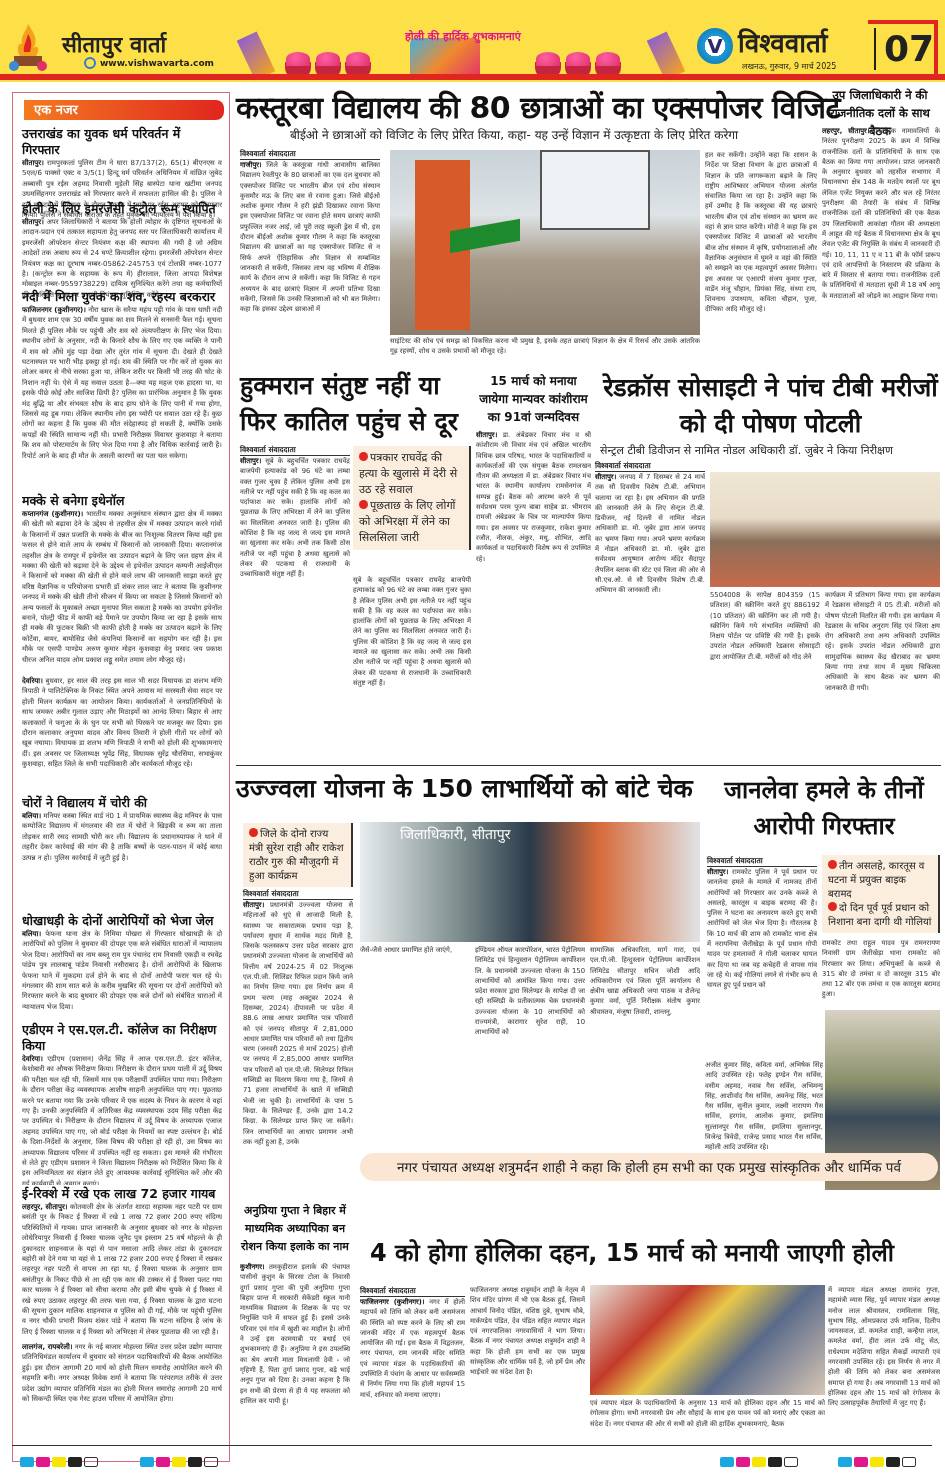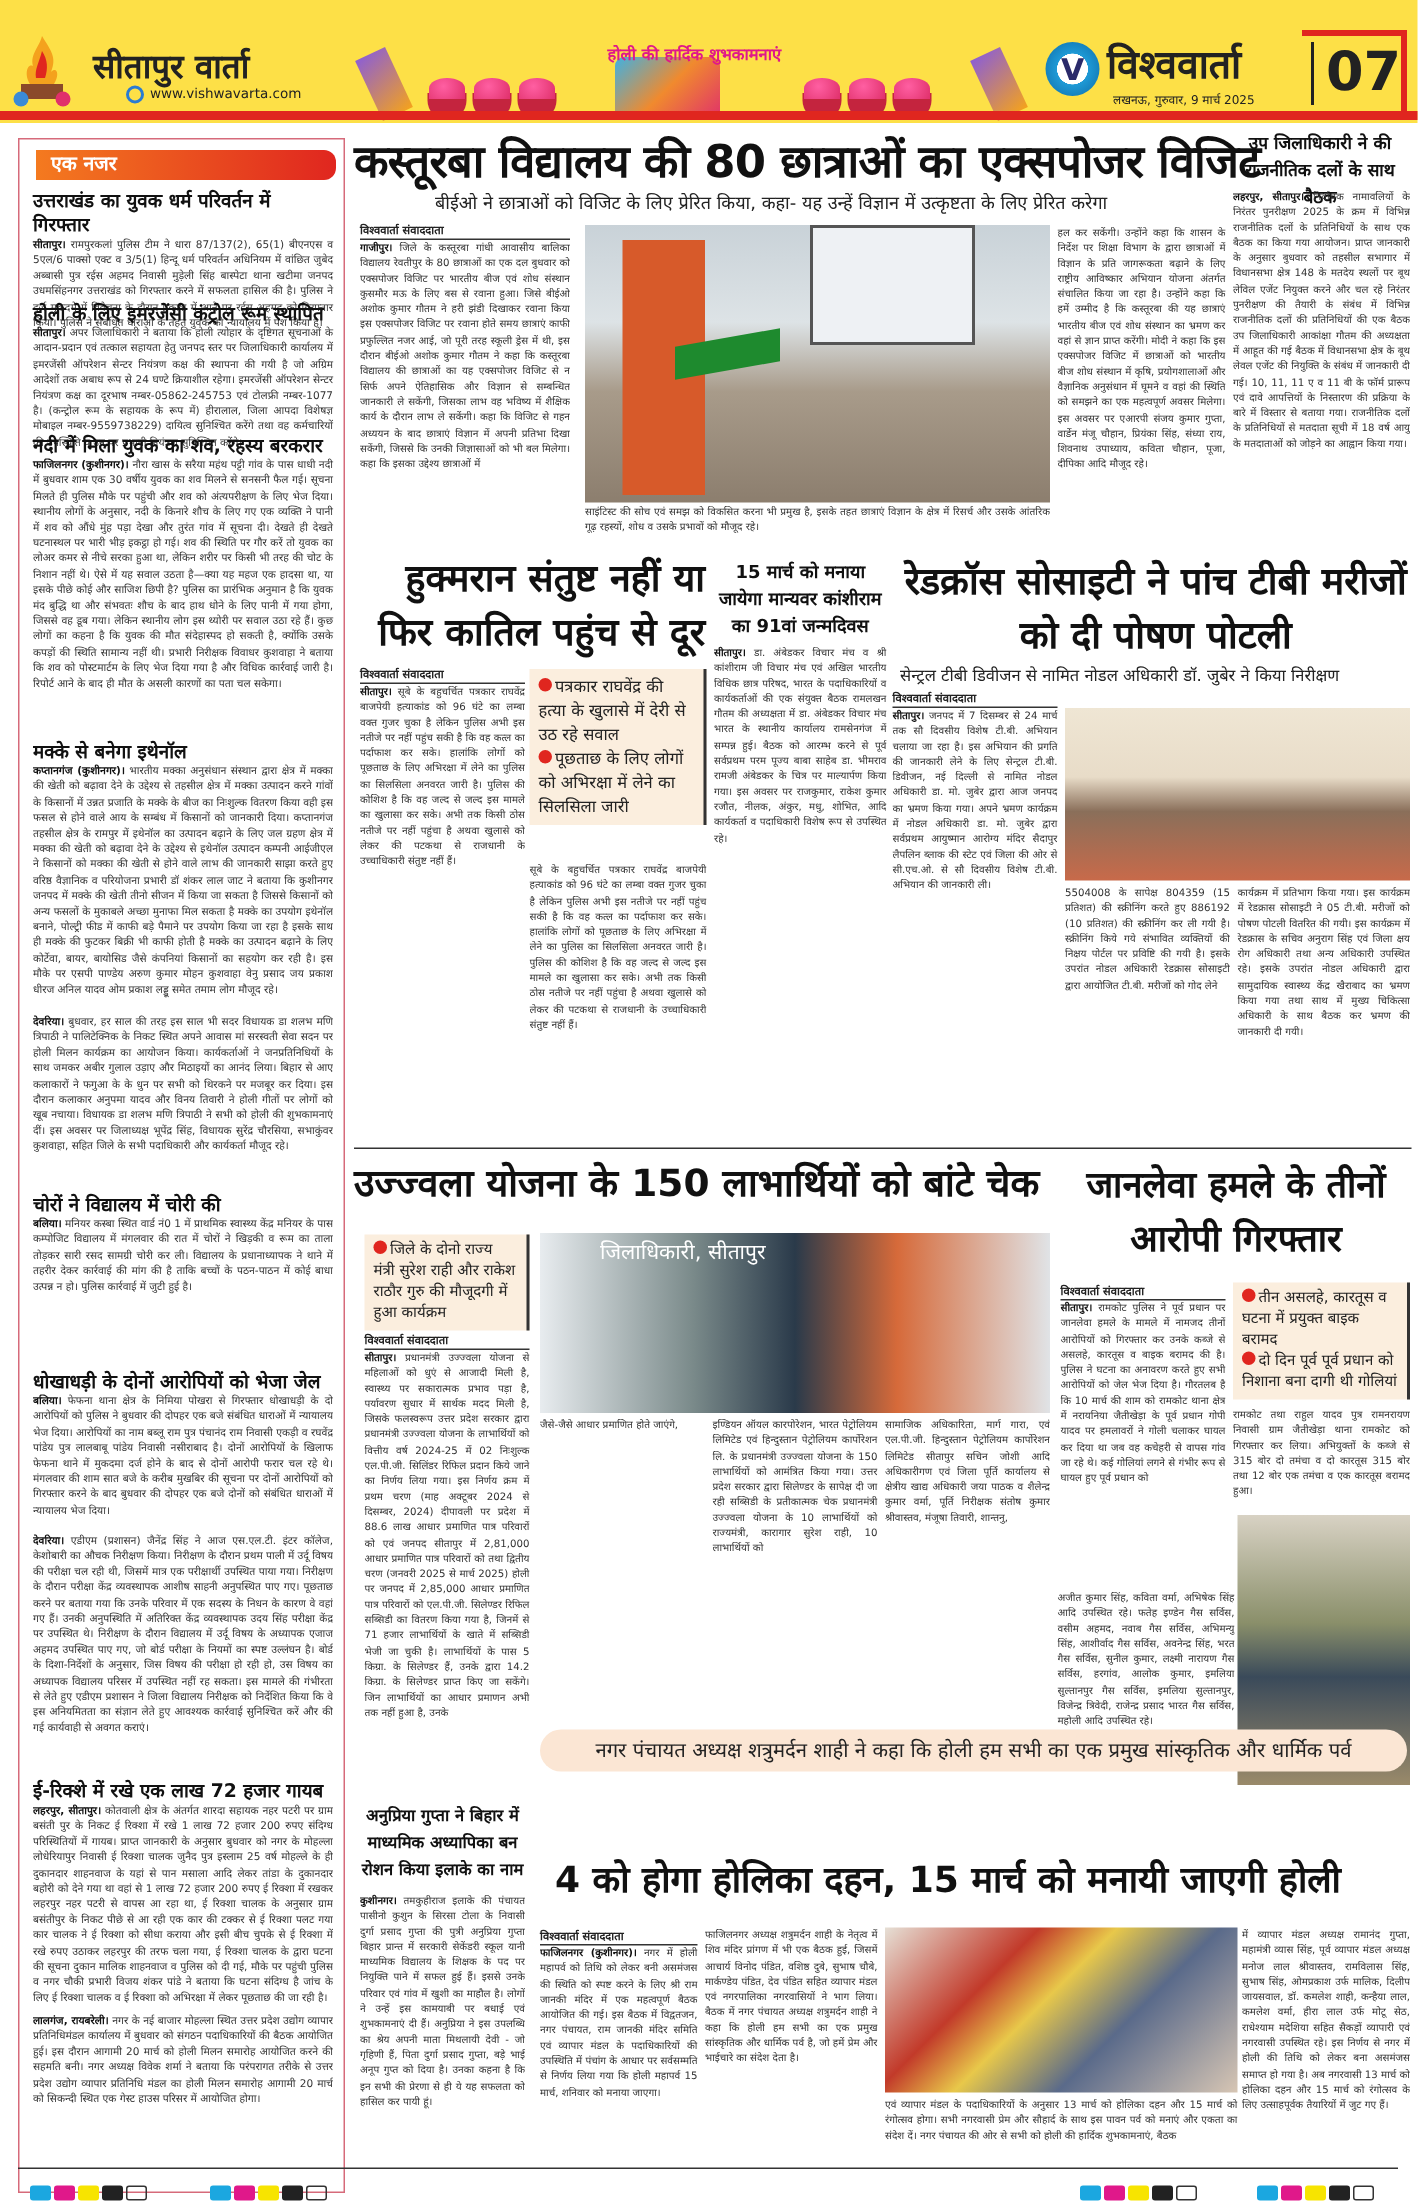--- a/index.html
+++ b/index.html
@@ -2,21 +2,21 @@
 <html><head>
 <meta charset="utf-8">
 <style>
 *{box-sizing:border-box;margin:0;padding:0}
 body{width:945px;height:1474px;background:#fff;font-family:"DejaVu Sans",sans-serif;color:#1a1a1a;position:relative;overflow:hidden}
 .abs{position:absolute}
 .masthead{left:0;top:0;width:945px;height:82px;background:#fde047}
 .redbar{left:0;top:74px;width:945px;height:6px;background:#e0261f}
 .bonfire{left:8px;top:22px;width:40px;height:50px}
 .sect-title{left:62px;top:28px;font-size:22px;font-weight:bold;color:#222}
-.site-url{left:100px;top:58px;font-size:9px;color:#222;font-weight:normal}
+.site-url{left:100px;top:58px;font-size:9px;color:#222;font-weight:bold}
 .ie-icon{left:84px;top:57px;width:12px;height:12px;border-radius:50%;border:2px solid #2a7bd3}
 .holi-banner{left:245px;top:8px;width:440px;height:70px}
 .holi-title{left:405px;top:28px;font-size:11px;font-weight:bold;color:#e0188a}
 .bowl{width:26px;height:18px;border-radius:0 0 14px 14px;background:#c4243e;top:54px}
 .bowl::before{content:"";position:absolute;left:1px;top:-10px;width:24px;height:14px;border-radius:50% 50% 0 0;background:radial-gradient(circle at 40% 40%,#ff5fa2,#e0306b)}
 .logo-v{left:697px;top:28px;width:36px;height:36px;border-radius:50%;background:radial-gradient(circle,#fff 40%,#1e9ad6 41%,#0d6aa6);color:#2a2a6a;font-weight:bold;font-size:20px;text-align:center;line-height:36px}
 .brand{left:738px;top:24px;font-size:26px;font-weight:bold;color:#222}
 .brand-date{left:742px;top:60px;font-size:8px;color:#222}
 .page-num{left:874px;top:28px;font-size:36px;font-weight:bold;color:#222;border-left:2px solid #222;padding-left:8px;line-height:42px}
 .page-corner{left:868px;top:20px;width:70px;height:60px;border-top:4px solid #e0261f;border-right:4px solid #e0261f}
@@ -103,20 +103,21 @@
 </div>
 <div class="abs" style="left:22px;top:795px;width:200px;height:113px;overflow:hidden">
   <div class="lh">चोरों ने विद्यालय में चोरी की</div>
   <div class="lt"><b>बलिया।</b> <span>मनियर कस्बा स्थित वार्ड नं0 1 में प्राथमिक स्वास्थ्य केंद्र मनियर के पास कम्पोजिट विद्यालय में मंगलवार की रात में चोरों ने खिड़की व रूम का ताला तोड़कर सारी रसद सामग्री चोरी कर ली। विद्यालय के प्रधानाध्यापक ने थाने में तहरीर देकर कार्रवाई की मांग की है ताकि बच्चों के पठन-पाठन में कोई बाधा उत्पन्न न हो। पुलिस कार्रवाई में जुटी हुई है।</span></div>
 </div>
 <div class="abs" style="left:22px;top:913px;width:200px;height:105px;overflow:hidden">
   <div class="lh">धोखाधड़ी के दोनों आरोपियों को भेजा जेल</div>
   <div class="lt"><b>बलिया।</b> <span>फेफना थाना क्षेत्र के निमिया पोखरा से गिरफ्तार धोखाधड़ी के दो आरोपियों को पुलिस ने बुधवार की दोपहर एक बजे संबंधित धाराओं में न्यायालय भेज दिया। आरोपियों का नाम बब्लू राम पुत्र पंचानंद राम निवासी एकड़ी व रघवेंद्र पांडेय पुत्र लालबाबू पांडेय निवासी नसीराबाद है। दोनों आरोपियों के खिलाफ फेफना थाने में मुकदमा दर्ज होने के बाद से दोनों आरोपी फरार चल रहे थे। मंगलवार की शाम सात बजे के करीब मुखबिर की सूचना पर दोनों आरोपियों को गिरफ्तार करने के बाद बुधवार की दोपहर एक बजे दोनों को संबंधित धाराओं में न्यायालय भेज दिया।</span></div>
 </div>
 <div class="abs" style="left:22px;top:1022px;width:200px;height:163px;overflow:hidden">
+  <div class="lh">एडीएम ने एस.एल.टी. कॉलेज का निरीक्षण किया</div>
   <div class="lt"><b>देवरिया।</b> <span>एडीएम (प्रशासन) जैनेंद्र सिंह ने आज एस.एल.टी. इंटर कॉलेज, केशोबारी का औचक निरीक्षण किया। निरीक्षण के दौरान प्रथम पाली में उर्दू विषय की परीक्षा चल रही थी, जिसमें मात्र एक परीक्षार्थी उपस्थित पाया गया। निरीक्षण के दौरान परीक्षा केंद्र व्यवस्थापक आशीष साहनी अनुपस्थित पाए गए। पूछताछ करने पर बताया गया कि उनके परिवार में एक सदस्य के निधन के कारण वे वहां गए हैं। उनकी अनुपस्थिति में अतिरिक्त केंद्र व्यवस्थापक उदय सिंह परीक्षा केंद्र पर उपस्थित थे। निरीक्षण के दौरान विद्यालय में उर्दू विषय के अध्यापक एजाज अहमद उपस्थित पाए गए, जो बोर्ड परीक्षा के नियमों का स्पष्ट उल्लंघन है। बोर्ड के दिशा-निर्देशों के अनुसार, जिस विषय की परीक्षा हो रही हो, उस विषय का अध्यापक विद्यालय परिसर में उपस्थित नहीं रह सकता। इस मामले की गंभीरता से लेते हुए एडीएम प्रशासन ने जिला विद्यालय निरीक्षक को निर्देशित किया कि वे इस अनियमितता का संज्ञान लेते हुए आवश्यक कार्रवाई सुनिश्चित करें और की गई कार्यवाही से अवगत कराएं।</span></div>
 </div>
 <div class="abs" style="left:22px;top:1186px;width:200px;height:150px;overflow:hidden">
   <div class="lh">ई-रिक्शे में रखे एक लाख 72 हजार गायब</div>
   <div class="lt"><b>लहरपुर, सीतापुर।</b> <span>कोतवाली क्षेत्र के अंतर्गत शारदा सहायक नहर पटरी पर ग्राम बसंती पुर के निकट ई रिक्शा में रखे 1 लाख 72 हजार 200 रुपए संदिग्ध परिस्थितियों में गायब। प्राप्त जानकारी के अनुसार बुधवार को नगर के मोहल्ला लोधेरियापुर निवासी ई रिक्शा चालक जुनैद पुत्र इस्लाम 25 वर्ष मोहल्ले के ही दुकानदार शाहनवाज के यहां से पान मसाला आदि लेकर तांडा के दुकानदार बहोरी को देने गया था वहां से 1 लाख 72 हजार 200 रुपए ई रिक्शा में रखकर लहरपुर नहर पटरी से वापस आ रहा था, ई रिक्शा चालक के अनुसार ग्राम बसंतीपुर के निकट पीछे से आ रही एक कार की टक्कर से ई रिक्शा पलट गया कार चालक ने ई रिक्शा को सीधा कराया और इसी बीच चुपके से ई रिक्शा में रखे रुपए उठाकर लहरपुर की तरफ चला गया, ई रिक्शा चालक के द्वारा घटना की सूचना दुकान मालिक शाहनवाज व पुलिस को दी गई, मौके पर पहुंची पुलिस व नगर चौकी प्रभारी विजय शंकर पांडे ने बताया कि घटना संदिग्ध है जांच के लिए ई रिक्शा चालक व ई रिक्शा को अभिरक्षा में लेकर पूछताछ की जा रही है।</span></div>
 </div>
 <div class="abs" style="left:22px;top:1342px;width:200px;height:100px;overflow:hidden">
   <div class="lt"><b>लालगंज, रायबरेली।</b> <span>नगर के नई बाजार मोहल्ला स्थित उत्तर प्रदेश उद्योग व्यापार प्रतिनिधिमंडल कार्यालय में बुधवार को संगठन पदाधिकारियों की बैठक आयोजित हुई। इस दौरान आगामी 20 मार्च को होली मिलन समारोह आयोजित करने की सहमति बनी। नगर अध्यक्ष विवेक शर्मा ने बताया कि परंपरागत तरीके से उत्तर प्रदेश उद्योग व्यापार प्रतिनिधि मंडल का होली मिलन समारोह आगामी 20 मार्च को सिकन्दी स्थित एक गेस्ट हाउस परिसर में आयोजित होगा।</span></div>
 </div>
 
@@ -128,21 +129,21 @@
   <div class="abs" style="left:150px;top:0;width:110px;height:80px;background:#eef1f4;border:2px solid #555"></div>
   <div class="abs" style="left:25px;top:10px;width:55px;height:170px;background:#d75a2a"></div>
   <div class="abs" style="left:60px;top:75px;width:70px;height:22px;background:#1e8a2e;transform:skewY(-10deg)"></div>
 </div>
 <div class="abs txt" style="left:390px;top:336px;width:310px;height:30px;overflow:hidden">साइंटिस्ट की सोच एवं समझ को विकसित करना भी प्रमुख है, इसके तहत छात्राएं विज्ञान के क्षेत्र में रिसर्च और उसके आंतरिक गूढ़ रहस्यों, शोध व उसके प्रभावों को मौजूद रहे।</div>
 <div class="abs txt" style="left:705px;top:150px;width:112px;height:215px;overflow:hidden">हल कर सकेंगी। उन्होंने कहा कि शासन के निर्देश पर शिक्षा विभाग के द्वारा छात्राओं में विज्ञान के प्रति जागरूकता बढ़ाने के लिए राष्ट्रीय आविष्कार अभियान योजना अंतर्गत संचालित किया जा रहा है। उन्होंने कहा कि हमें उम्मीद है कि कस्तूरबा की यह छात्राएं भारतीय बीज एवं शोध संस्थान का भ्रमण कर वहां से ज्ञान प्राप्त करेंगी। मोदी ने कहा कि इस एक्सपोजर विजिट में छात्राओं को भारतीय बीज शोध संस्थान में कृषि, प्रयोगशालाओं और वैज्ञानिक अनुसंधान में घूमने व वहां की स्थिति को समझने का एक महत्वपूर्ण अवसर मिलेगा। इस अवसर पर एआरपी संजय कुमार गुप्ता, वार्डेन मंजू चौहान, प्रियंका सिंह, संध्या राय, शिवनाथ उपाध्याय, कविता चौहान, पूजा, दीपिका आदि मौजूद रहे।</div>
 
 <div class="abs small-hd" style="left:820px;top:86px;width:120px;font-size:11.5px">उप जिलाधिकारी ने की राजनीतिक दलों के साथ बैठक</div>
 <div class="abs txt" style="left:822px;top:126px;width:118px;height:236px;overflow:hidden"><b>लहरपुर, सीतापुर।</b> <span>निर्वाचक नामावलियों के निरंतर पुनरीक्षण 2025 के क्रम में विभिन्न राजनीतिक दलों के प्रतिनिधियों के साथ एक बैठक का किया गया आयोजन। प्राप्त जानकारी के अनुसार बुधवार को तहसील सभागार में विधानसभा क्षेत्र 148 के मतदेय स्थलों पर बूथ लेविल एजेंट नियुक्त करने और चल रहे निरंतर पुनरीक्षण की तैयारी के संबंध में विभिन्न राजनीतिक दलों की प्रतिनिधियों की एक बैठक उप जिलाधिकारी आकांक्षा गौतम की अध्यक्षता में आहूत की गई बैठक में विधानसभा क्षेत्र के बूथ लेवल एजेंट की नियुक्ति के संबंध में जानकारी दी गई। 10, 11, 11 ए व 11 बी के फॉर्म प्रारूप एवं दावे आपत्तियों के निस्तारण की प्रक्रिया के बारे में विस्तार से बताया गया। राजनीतिक दलों के प्रतिनिधियों से मतदाता सूची में 18 वर्ष आयु के मतदाताओं को जोड़ने का आह्वान किया गया।</span></div>
 
-<div class="abs hl-big" style="left:240px;top:368px;width:230px;font-size:25px;line-height:36px;white-space:normal;text-align:right">हुक्मरान संतुष्ट नहीं या फिर कातिल पहुंच से दूर</div>
+<div class="abs hl-big" style="left:240px;top:368px;width:230px;font-size:25px;line-height:36px;white-space:normal;text-align:left">हुक्मरान संतुष्ट नहीं या फिर कातिल पहुंच से दूर</div>
 <div class="abs byline" style="left:240px;top:444px;width:110px">विश्ववार्ता संवाददाता</div>
 <div class="abs txt" style="left:240px;top:456px;width:110px;height:285px;overflow:hidden"><b>सीतापुर।</b> <span>सूबे के बहुचर्चित पत्रकार राघवेंद्र बाजपेयी हत्याकांड को 96 घंटे का लम्बा वक्त गुजर चुका है लेकिन पुलिस अभी इस नतीजे पर नहीं पहुंच सकी है कि वह कत्ल का पर्दाफाश कर सके। हालांकि लोगों को पूछताछ के लिए अभिरक्षा में लेने का पुलिस का सिलसिला अनवरत जारी है। पुलिस की कोशिश है कि वह जल्द से जल्द इस मामले का खुलासा कर सके। अभी तक किसी ठोस नतीजे पर नहीं पहुंचा है अथवा खुलासे को लेकर की पटकथा से राजधानी के उच्चाधिकारी संतुष्ट नहीं हैं।</span></div>
 <div class="abs callout" style="left:353px;top:446px;width:118px">
   <div><span class="dot"></span><span>पत्रकार राघवेंद्र की हत्या के खुलासे में देरी से उठ रहे सवाल</span></div>
   <div><span class="dot"></span><span>पूछताछ के लिए लोगों को अभिरक्षा में लेने का सिलसिला जारी</span></div>
 </div>
 <div class="abs txt" style="left:353px;top:575px;width:118px;height:166px;overflow:hidden">सूबे के बहुचर्चित पत्रकार राघवेंद्र बाजपेयी हत्याकांड को 96 घंटे का लम्बा वक्त गुजर चुका है लेकिन पुलिस अभी इस नतीजे पर नहीं पहुंच सकी है कि वह कत्ल का पर्दाफाश कर सके। हालांकि लोगों को पूछताछ के लिए अभिरक्षा में लेने का पुलिस का सिलसिला अनवरत जारी है। पुलिस की कोशिश है कि वह जल्द से जल्द इस मामले का खुलासा कर सके। अभी तक किसी ठोस नतीजे पर नहीं पहुंचा है अथवा खुलासे को लेकर की पटकथा से राजधानी के उच्चाधिकारी संतुष्ट नहीं हैं।</div>
 
 <div class="abs small-hd" style="left:476px;top:372px;width:115px">15 मार्च को मनाया जायेगा मान्यवर कांशीराम का 91वां जन्मदिवस</div>
 <div class="abs txt" style="left:476px;top:430px;width:115px;height:311px;overflow:hidden"><b>सीतापुर।</b> <span>डा. अंबेडकर विचार मंच व श्री कांशीराम जी विचार मंच एवं अखिल भारतीय विधिक छात्र परिषद, भारत के पदाधिकारियों व कार्यकर्ताओं की एक संयुक्त बैठक रामलखन गौतम की अध्यक्षता में डा. अंबेडकर विचार मंच भारत के स्थानीय कार्यालय रामसेनगंज में सम्पन्न हुई। बैठक को आरम्भ करने से पूर्व सर्वप्रथम परम पूज्य बाबा साहेब डा. भीमराव रामजी अंबेडकर के चित्र पर माल्यार्पण किया गया। इस अवसर पर राजकुमार, राकेश कुमार रजौत, नीलक, अंकुर, मधु, शोभित, आदि कार्यकर्ता व पदाधिकारी विशेष रूप से उपस्थित रहे।</span></div>

